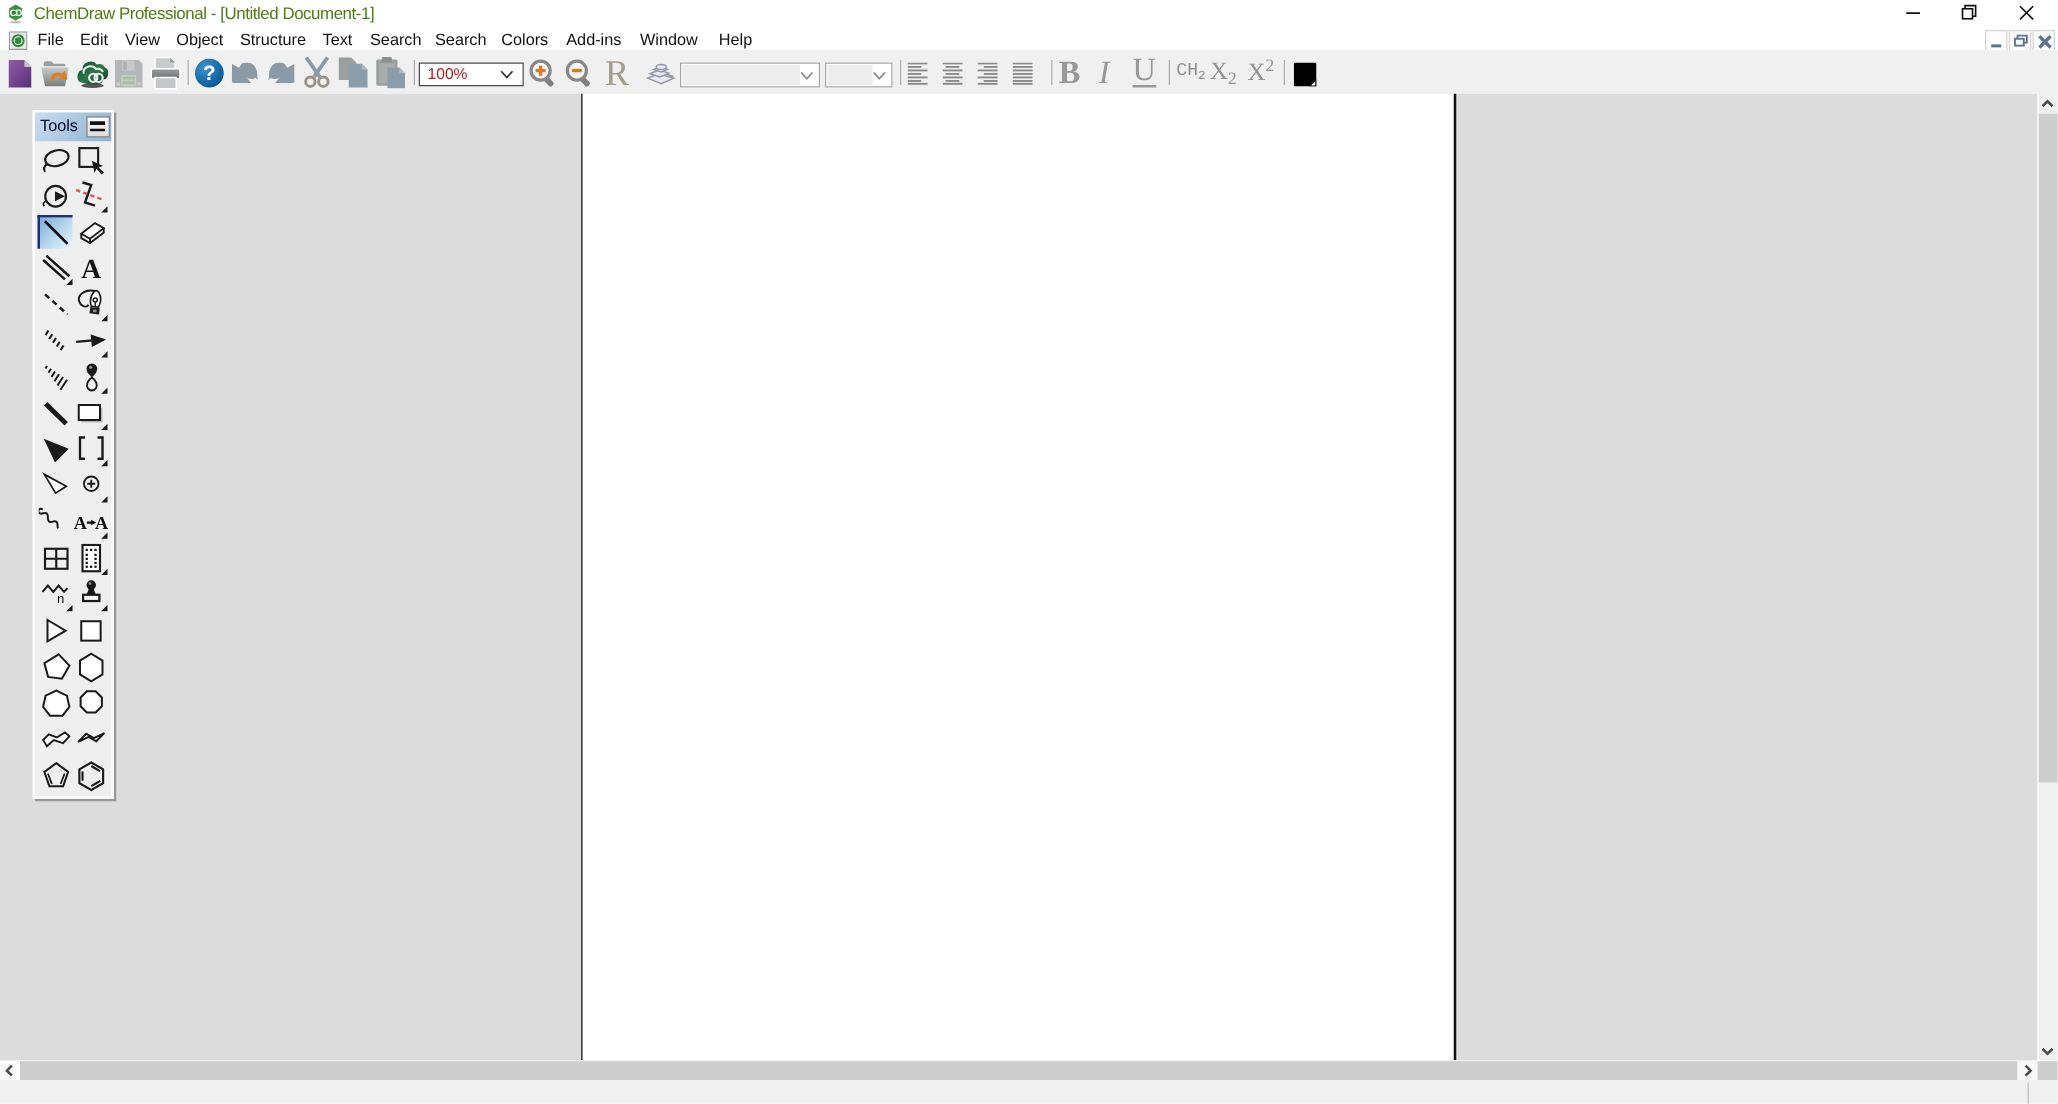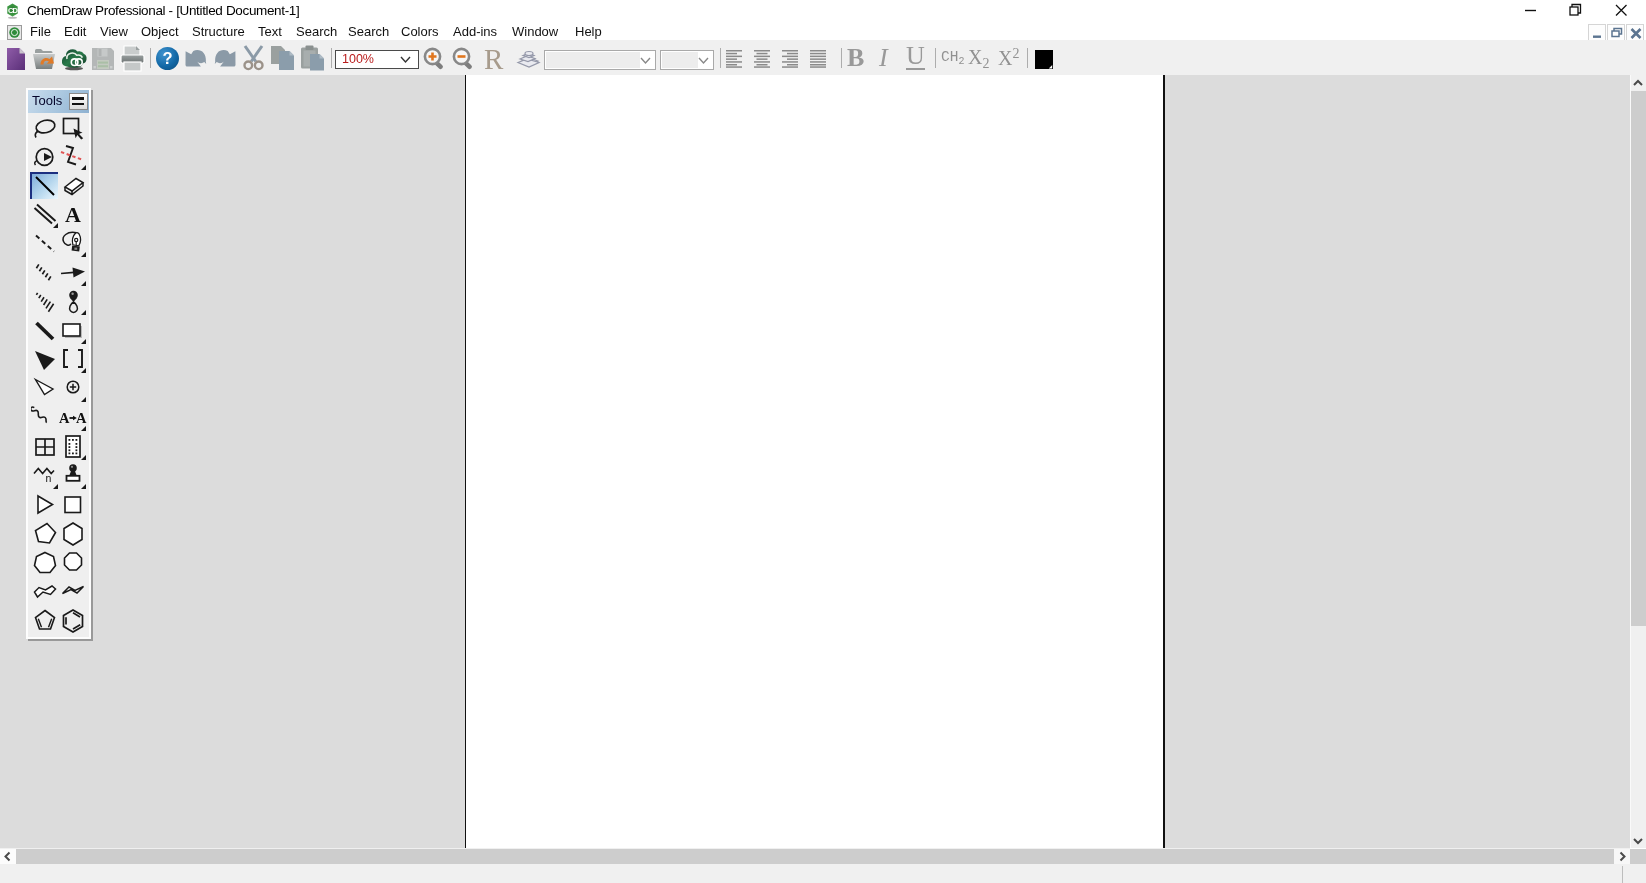--- a/index.html
+++ b/index.html
@@ -1,20 +1,20 @@
 <!DOCTYPE html>
 <html><head>
 <meta charset="utf-8">
 <style>
 * { margin:0; padding:0; box-sizing:border-box; }
 html,body { width:1646px; height:883px; overflow:hidden; background:#ffffff;
   font-family:"Liberation Sans", sans-serif; }
 .abs { position:absolute; }
 #titlebar { position:absolute; left:0; top:0; width:1309px; height:22px; background:#fff; }
-#title-text { position:absolute; left:27px; top:3px; font-size:13.5px; color:#000000; letter-spacing:-0.35px; }
+#title-text { position:absolute; left:27px; top:3px; font-size:13.5px; color:#4d7c0f; letter-spacing:-0.35px; }
 #menubar { position:absolute; left:0; top:22px; width:1646px; height:18px; background:#fff; }
 .menu-item { position:absolute; top:2px; font-size:13px; color:#111; }
 #toolbar { position:absolute; left:0; top:40px; width:1646px; height:35px; background:#f0f0f0; }
 .tsep { position:absolute; top:8px; width:1px; height:20px; background:#adadad; }
 #main { position:absolute; left:0; top:75px; width:1630px; height:773px; background:#dcdcdc; }
 #page { position:absolute; left:466px; top:75px; width:697px; height:773px; background:#fff; }
 #pl-line { position:absolute; left:464.5px; top:75px; width:1.6px; height:773px; background:#111; }
 #pr-line { position:absolute; left:1163px; top:75px; width:1.6px; height:773px; background:#111; }
 
 #vscroll { position:absolute; left:1630px; top:75px; width:16px; height:773px; background:#f0f0f0; border-left:1px solid #fafafa; }

